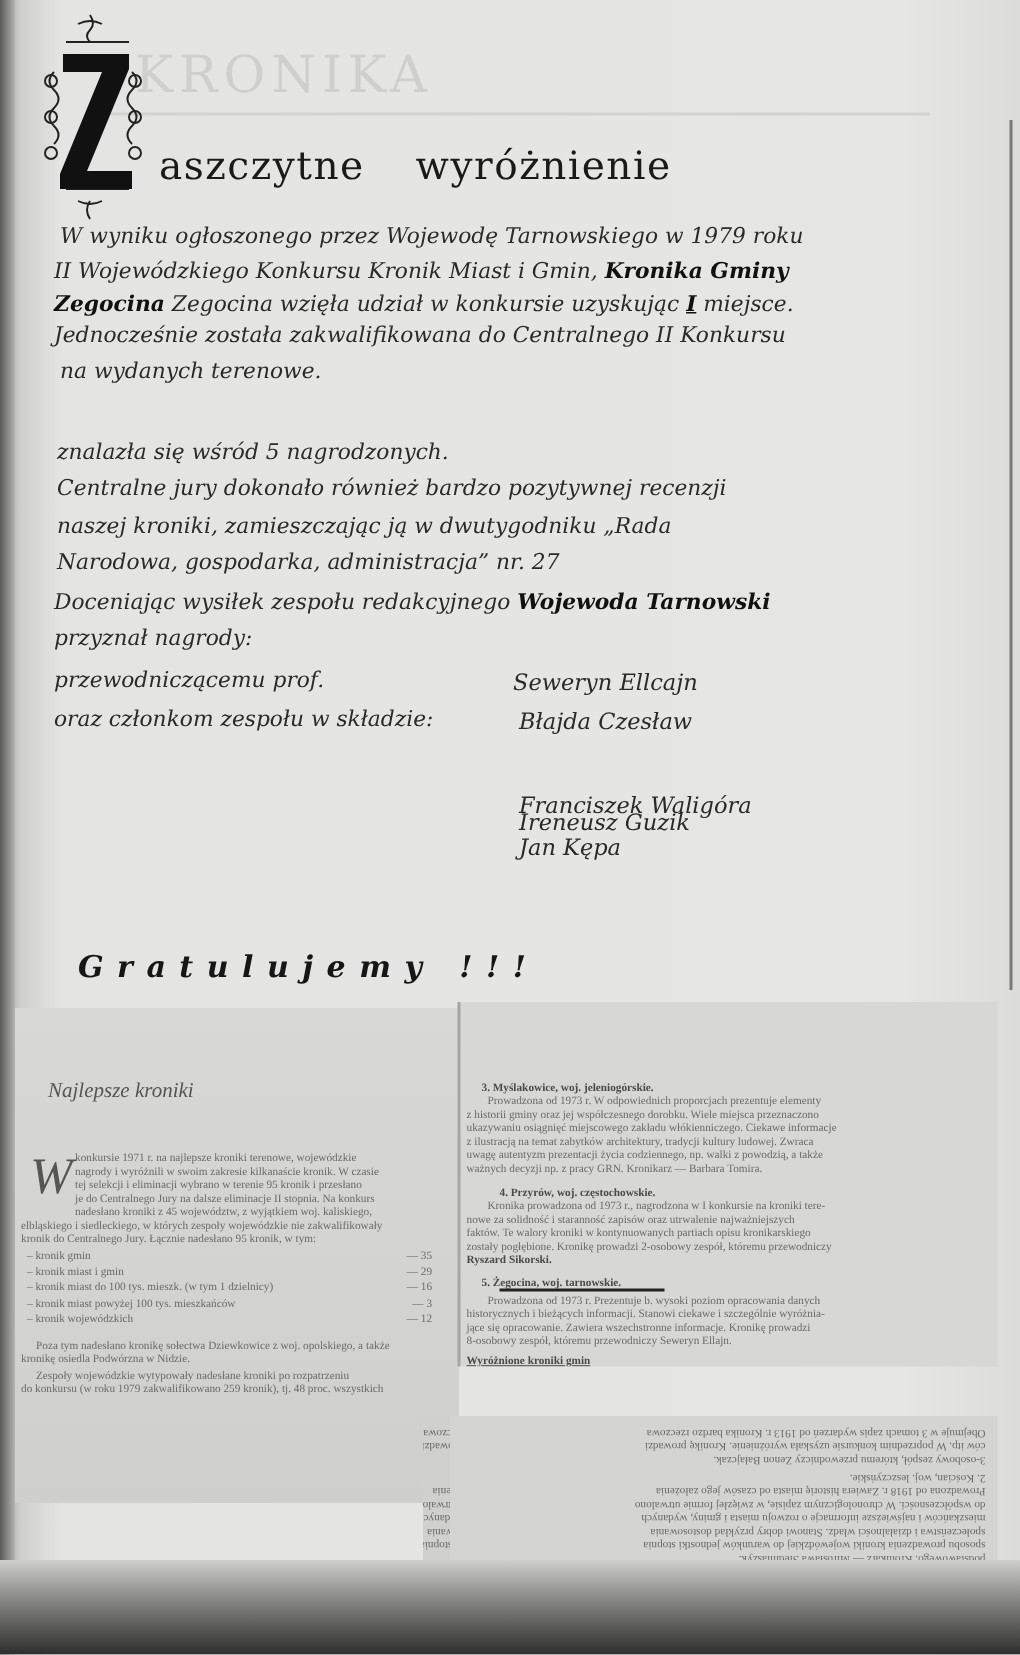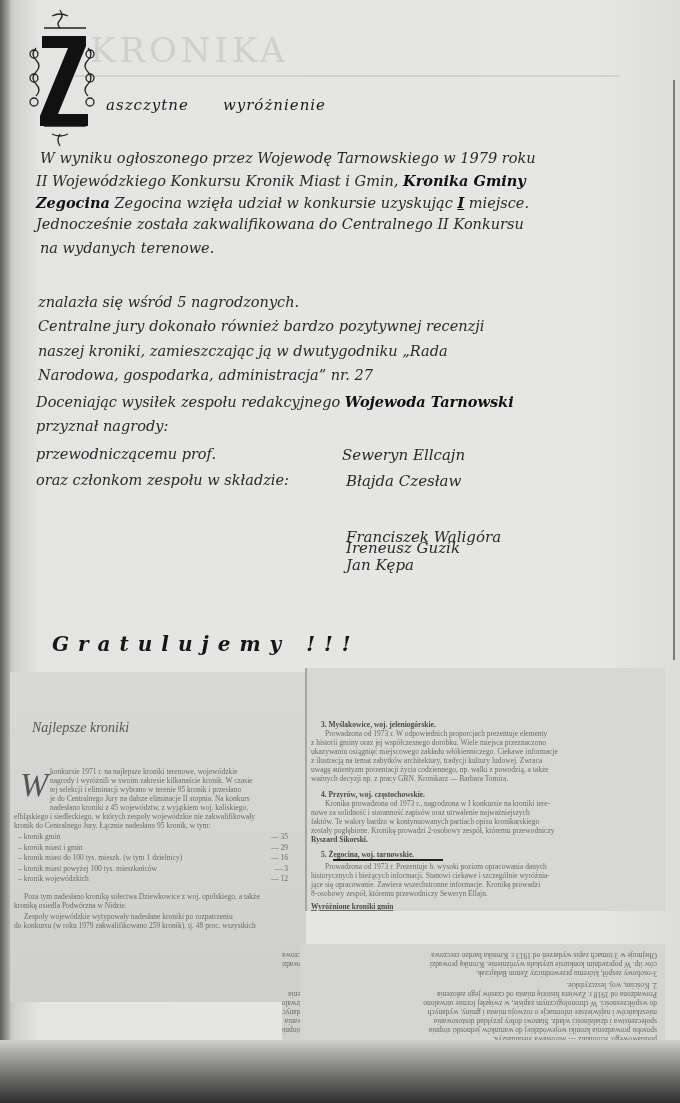--- a/index.html
+++ b/index.html
@@ -4,21 +4,21 @@
 <style>
   html,body{margin:0;padding:0;}
   body{width:680px;height:1103px;overflow:hidden;background:#d9d9d7;position:relative;font-family:"DejaVu Serif",serif;}
   .page{position:absolute;left:0;top:0;width:680px;height:1103px;background:linear-gradient(90deg,#9a9a98 0px,#cfcfcd 14px,#e4e4e2 40px,#e6e6e4 600px,#dcdcda 680px);}
   .spine{position:absolute;left:0;top:0;width:10px;height:1103px;background:linear-gradient(90deg,#5a5a58,#b4b4b2);}
   .ghost-title{position:absolute;left:90px;top:30px;font-family:"DejaVu Serif",serif;font-size:34px;letter-spacing:4px;color:#cfcfcd;}
   .ghost-band{position:absolute;left:60px;top:75px;width:560px;height:2px;background:#d2d2d0;}
   .right-rule{position:absolute;left:673px;top:80px;width:2px;height:580px;background:#7a7a78;}
 
   .initial{position:absolute;left:22px;top:8px;width:80px;height:140px;}
-  .title{position:absolute;left:106px;top:96px;font-family:"DejaVu Serif",serif;font-style:italic;font-size:15px;color:#1a1a1a;letter-spacing:1px;}
+  .title{position:absolute;left:106px;top:96px;font-family:"DejaVu Serif",serif;font-size:26px;color:#1a1a1a;letter-spacing:1px;}
   .title .w2{margin-left:34px;}
 
   .hand{position:absolute;font-family:"DejaVu Serif",serif;font-style:italic;color:#2a2a2a;font-size:14.5px;white-space:nowrap;}
   .hand b{font-weight:bold;color:#111;}
   .names{position:absolute;font-family:"DejaVu Serif",serif;font-style:italic;color:#2a2a2a;font-size:15px;}
   .grat{position:absolute;left:52px;top:632px;font-family:"DejaVu Serif",serif;font-style:italic;font-weight:bold;font-size:20px;letter-spacing:9px;color:#161616;}
 
   
   .clip{position:absolute;background:#d3d3d1;color:#555;font-family:"Liberation Serif",serif;overflow:hidden;}
   .clip-left{left:10px;top:672px;width:296px;height:330px;background:linear-gradient(180deg,#d8d8d6,#cfcfcd);}
@@ -136,24 +136,24 @@
 
   <div class="clip clip-right">
     <div class="tiny" style="left:14px;top:52px;"><b>3. Myślakowice, woj. jeleniogórskie.</b></div>
     <div class="tiny" style="left:18px;top:61px;">Prowadzona od 1973 r. W odpowiednich proporcjach prezentuje elementy</div>
     <div class="tiny" style="left:4px;top:70px;">z historii gminy oraz jej współczesnego dorobku. Wiele miejsca przeznaczono</div>
     <div class="tiny" style="left:4px;top:79px;">ukazywaniu osiągnięć miejscowego zakładu włókienniczego. Ciekawe informacje</div>
     <div class="tiny" style="left:4px;top:88px;">z ilustracją na temat zabytków architektury, tradycji kultury ludowej. Zwraca</div>
     <div class="tiny" style="left:4px;top:97px;">uwagę autentyzm prezentacji życia codziennego, np. walki z powodzią, a także</div>
     <div class="tiny" style="left:4px;top:106px;">ważnych decyzji np. z pracy GRN. Kronikarz — Barbara Tomira.</div>
 
-    <div class="tiny" style="left:14px;top:122px;"><b>4. Przyrów, woj. częstochowskie.</b></div>
+    <div class="tiny" style="left:26px;top:122px;"><b>4. Przyrów, woj. częstochowskie.</b></div>
     <div class="tiny" style="left:18px;top:131px;">Kronika prowadzona od 1973 r., nagrodzona w I konkursie na kroniki tere-</div>
     <div class="tiny" style="left:4px;top:140px;">nowe za solidność i staranność zapisów oraz utrwalenie najważniejszych</div>
-    <div class="tiny" style="left:4px;top:149px;">faktów. Te walory bardzo w kontynuowanych partiach opisu kronikarskiego</div>
+    <div class="tiny" style="left:4px;top:149px;">faktów. Te walory kroniki w kontynuowanych partiach opisu kronikarskiego</div>
     <div class="tiny" style="left:4px;top:158px;">zostały pogłębione. Kronikę prowadzi 2-osobowy zespół, któremu przewodniczy</div>
     <div class="tiny" style="left:4px;top:167px;"><b>Ryszard Sikorski.</b></div>
 
     <div class="tiny" style="left:14px;top:182px;"><b>5. Żegocina, woj. tarnowskie.</b></div>
     <div class="underline-mark" style="left:26px;top:191px;width:110px;"></div>
     <div class="tiny" style="left:18px;top:194px;">Prowadzona od 1973 r. Prezentuje b. wysoki poziom opracowania danych</div>
     <div class="tiny" style="left:4px;top:203px;">historycznych i bieżących informacji. Stanowi ciekawe i szczególnie wyróżnia-</div>
     <div class="tiny" style="left:4px;top:212px;">jące się opracowanie. Zawiera wszechstronne informacje. Kronikę prowadzi</div>
     <div class="tiny" style="left:4px;top:221px;">8-osobowy zespół, któremu przewodniczy Seweryn Ellajn.</div>
 

